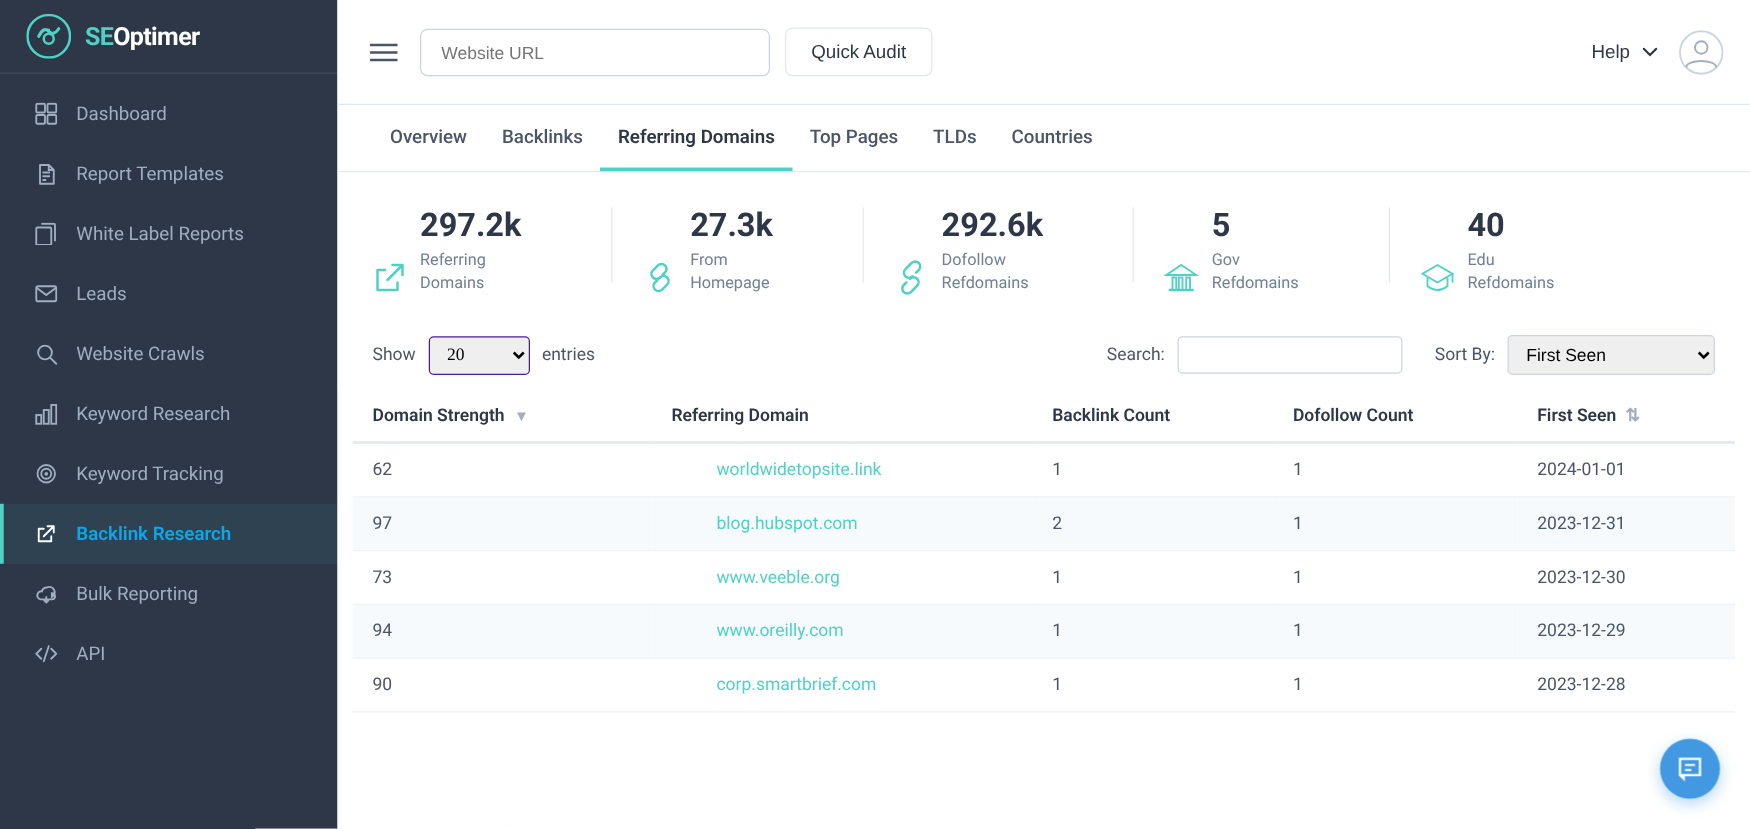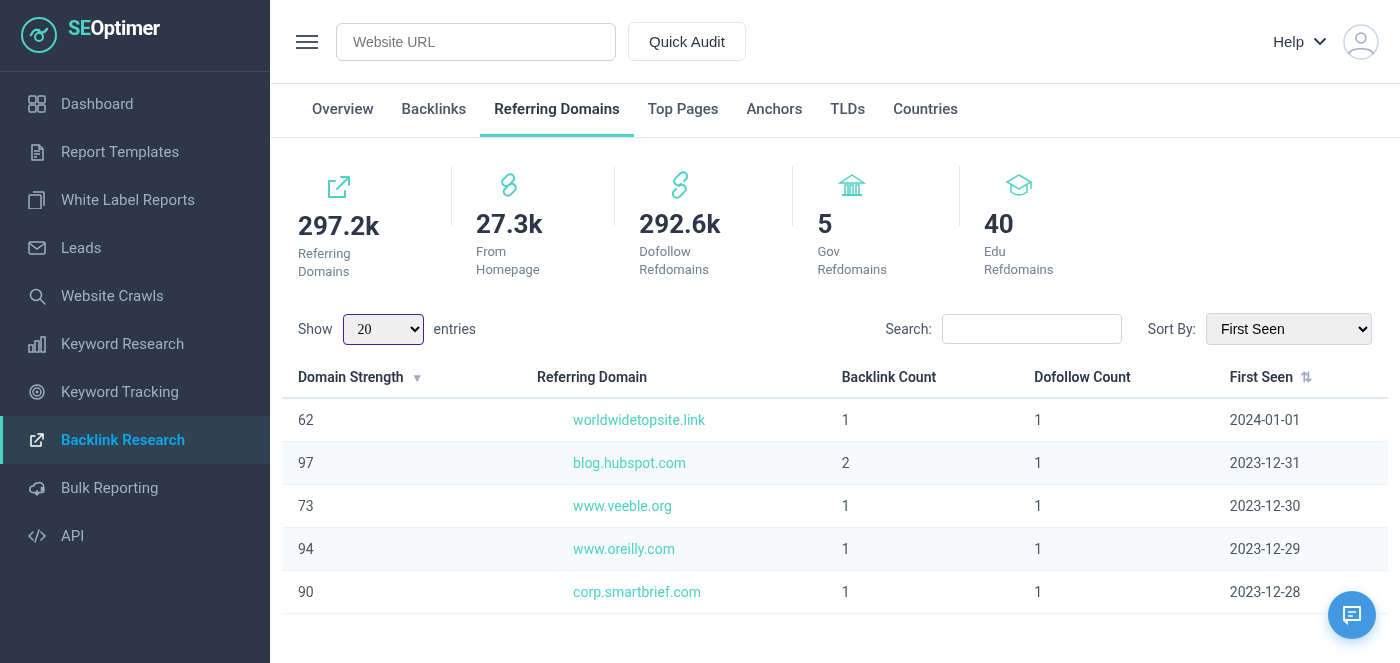--- a/index.html
+++ b/index.html
@@ -11,24 +11,25 @@
       min-width: 270px;
       background: #2d3748;
       color: #fff;
       display: flex;
       flex-direction: column;
       height: 663px;
       overflow-y: auto;
     }
     .sidebar-logo {
       display: flex;
+      align-items: center;
       padding: 16px 20px;
       gap: 10px;
       border-bottom: 1px solid rgba(255,255,255,0.1);
-      height: 72px;
+      height: 59px;
     }
     .sidebar-logo-icon {
       width: 38px; height: 38px;
       background: transparent;
       display: flex; align-items: center; justify-content: center;
     }
     .sidebar-logo-text {
       font-size: 20px; font-weight: 700; color: #fff; letter-spacing: -0.5px;
     }
     .sidebar-logo-text span { color: #4fd1c5; }
@@ -121,23 +122,22 @@
     }
     .tab-item.active { color: #2d3748; border-bottom: 3px solid #4fd1c5; font-weight: 600; }
 
     
     .stats-row {
       display: flex; align-items: flex-start; gap: 0;
       padding: 28px 28px 20px;
       background: #fff;
     }
     .stat-card {
-      display: flex; align-items: center; gap: 10px;
+      display: flex; align-items: flex-end; gap: 10px;
       padding-right: 48px;
-      flex-direction: column;
     }
     .stat-card .stat-icon { font-size: 26px; color: #4fd1c5; margin-top: 2px; }
     .stat-card .stat-value { font-size: 26px; font-weight: 700; color: #2d3748; }
     .stat-card .stat-label { font-size: 13px; color: #718096; margin-top: 4px; line-height: 1.4; }
     .stat-divider { width: 1px; background: #e2e8f0; margin: 0 24px; height: 60px; }
 
     
     .table-controls {
       display: flex; align-items: center; gap: 10px;
       padding: 12px 28px;
@@ -379,21 +379,20 @@
     </div>
   </div>
 
   <div class="content">
 
     <div class="tabs-bar">
       <div class="tab-item">Overview</div>
       <div class="tab-item">Backlinks</div>
       <div class="tab-item active">Referring Domains</div>
       <div class="tab-item">Top Pages</div>
-      <div class="tab-item">Anchors</div>
       <div class="tab-item">TLDs</div>
       <div class="tab-item">Countries</div>
     </div>
 
     <div class="stats-row">
 
       <div class="stat-card">
         <span class="stat-icon" style="font-size:28px;color:#4fd1c5;">
           <svg width="28" height="28" viewBox="0 0 28 28" fill="none">
             <path d="M16 4h8v8M24 4l-12 12M10 8H4v16h16v-6" stroke="#4fd1c5" stroke-width="2" fill="none" stroke-linecap="round" stroke-linejoin="round"></path>

